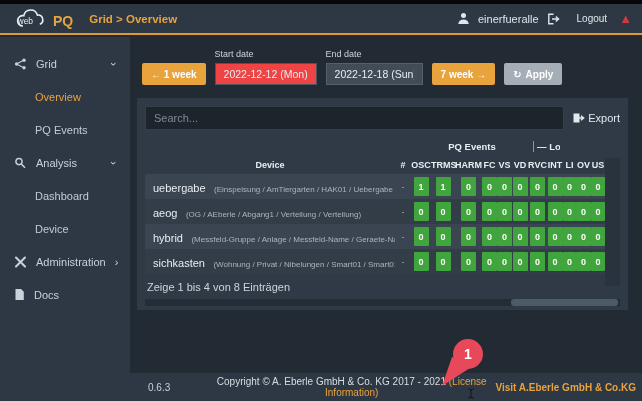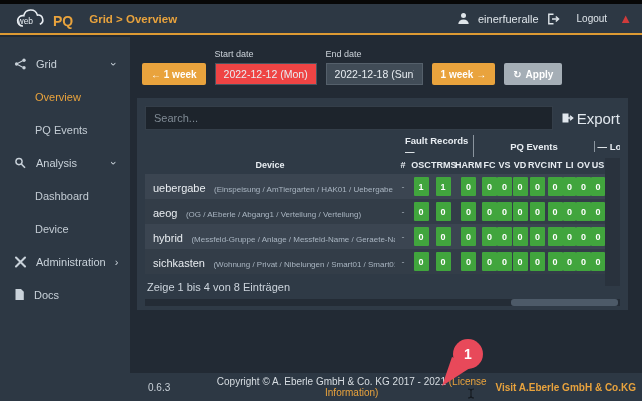--- a/index.html
+++ b/index.html
@@ -38,21 +38,21 @@
   .field label { font-size:9px; color:#ccd3da; margin-bottom:4px; }
   .field input { height:22px; font-size:10.5px; color:#e8edf2; padding:0 8px; font-family:inherit; }
   .inp-start { width:102px; background:#ef4444; border:1px solid #4a5560; }
   .inp-end { width:97px; background:#414c57; border:1px solid #55606b; }
 
   
   .panel { position:relative; margin:13px 0 0 7px; width:491px; height:212px; background:#2f3a46; padding:8px; }
   .searchrow { display:flex; align-items:center; gap:8px; }
   .search { flex:1; height:24px; background:#1d242c; border:1px solid #343e49; color:#dfe5ea; font-size:11px; padding:0 8px; font-family:inherit; }
   .search::placeholder { color:#7f8a94; }
-  .export { background:none; border:none; color:#e2e8ee; font-size:15px; display:flex; align-items:center; gap:3px; cursor:pointer; font-family:inherit; }
+  .export { background:none; border:none; color:#e2e8ee; font-size:11px; display:flex; align-items:center; gap:3px; cursor:pointer; font-family:inherit; }
 
   .tgroup { display:flex; align-items:center; height:20px; margin-top:6px; font-size:9.5px; font-weight:bold; color:#e8edf2; }
   .tg-spacer { width:266px; }
   .tg-fr { width:71px; display:flex; align-items:center; justify-content:center; border-right:1px solid #8a949e; }
   .tg-pq { width:123px; text-align:center; border-right:1px solid #8a949e; }
   .tg-long { padding-left:3px; white-space:nowrap; overflow:hidden; width:26px; }
 
   .thead { display:flex; align-items:center; height:18px; font-size:9px; font-weight:bold; color:#e8edf2; }
   .th-dev { width:250px; text-align:center; }
   .th-hash { width:16px; text-align:center; }
@@ -172,42 +172,41 @@
     <div class="filters">
       <button class="btn btn-orange">← 1 week</button>
       <div class="field">
         <label>Start date</label>
         <input class="inp-start" type="text" value="2022-12-12 (Mon)" style="">
       </div>
       <div class="field">
         <label>End date</label>
         <input class="inp-end" type="text" value="2022-12-18 (Sun)" style="">
       </div>
-      <button class="btn btn-orange">1 week →</button>
+      <button class="btn btn-orange">7 week →</button>
       <button class="btn btn-gray">
         <span>↻</span>
         <span>Apply</span>
       </button>
     </div>
 
     <div class="panel">
       <div class="searchrow">
         <input class="search" type="text" placeholder="Search..." style="">
         <button class="export">
           <svg class="ic" width="13" height="12" viewBox="0 0 13 12">
             <path d="M1.5 1.5 H7.5 V10.5 H1.5 Z" fill="#e2e8ee"></path>
             <path d="M5 6 H11 M9 3.8 L11.6 6 L9 8.2" fill="none" stroke="#e2e8ee" stroke-width="1.5"></path>
           </svg>
           <span>Export</span>
         </button>
       </div>
 
       <div class="tgroup">
         <div class="tg-spacer"></div>
-        <div class="tg-fr">Fault Records —</div>
         <div class="tg-pq">PQ Events</div>
         <div class="tg-long">— Long</div>
       </div>
 
       <div class="thead">
         <div class="th-dev">Device</div>
         <div class="th-hash">#</div>
         <div class="vc c0">OSC</div>
         <div class="vc c1">TRMS</div>
         <div class="vc c2">HARM</div>

